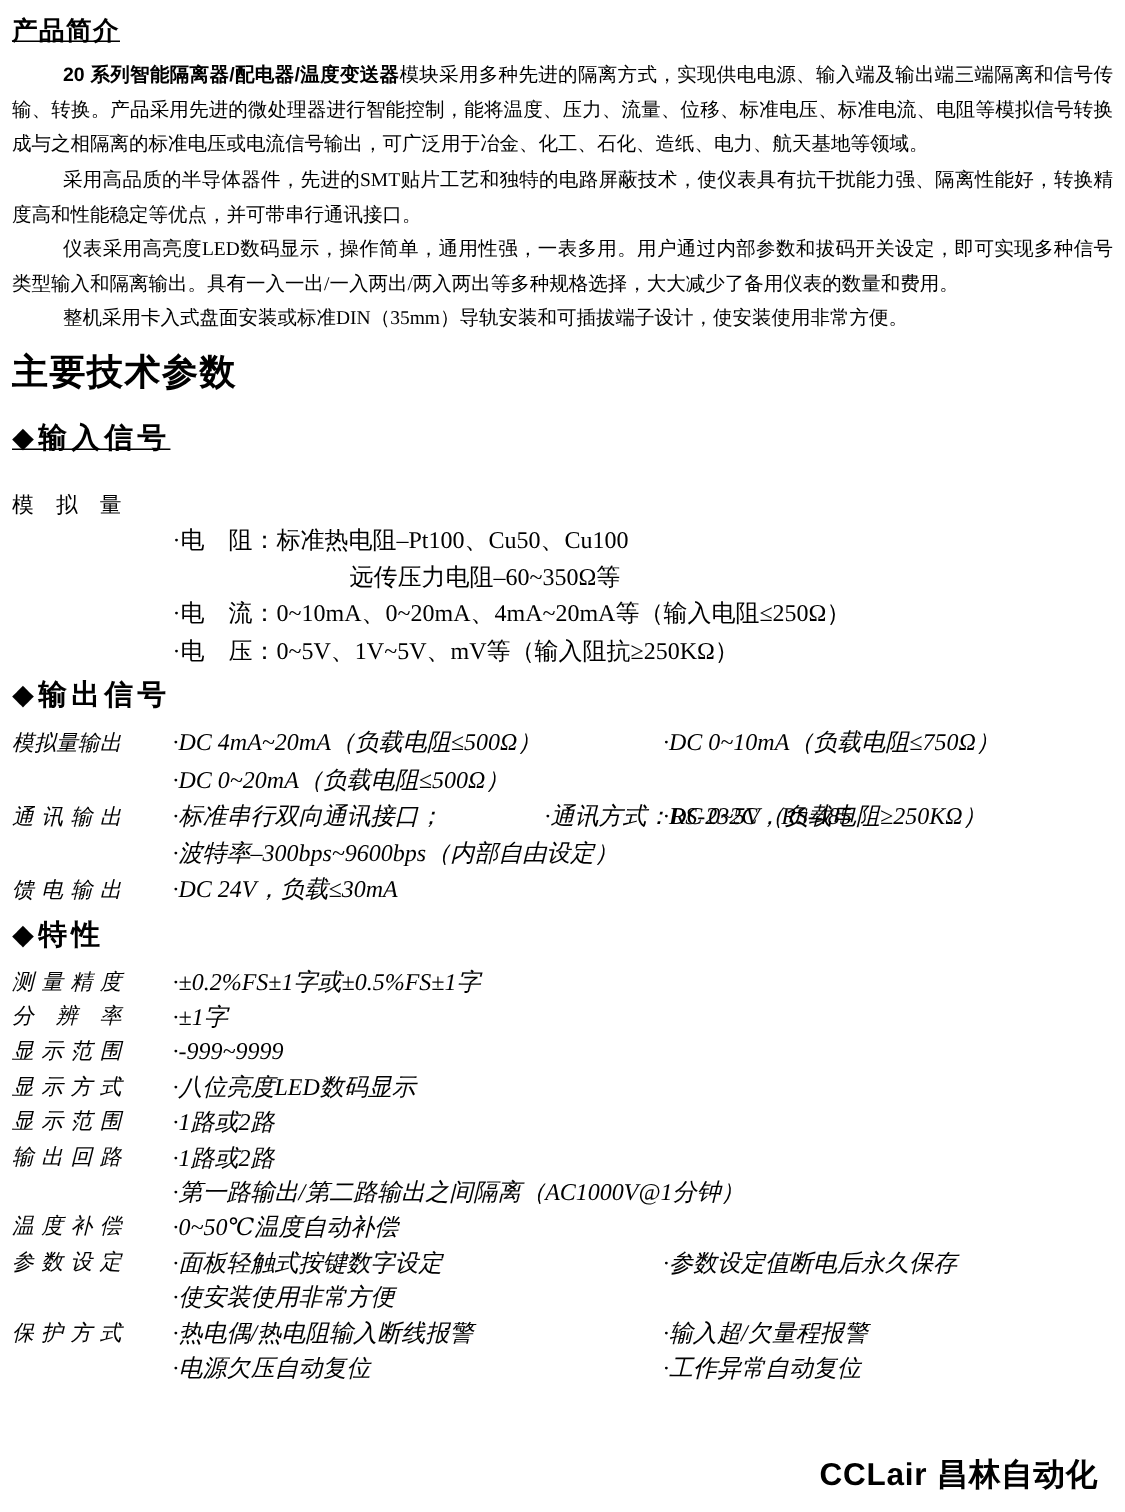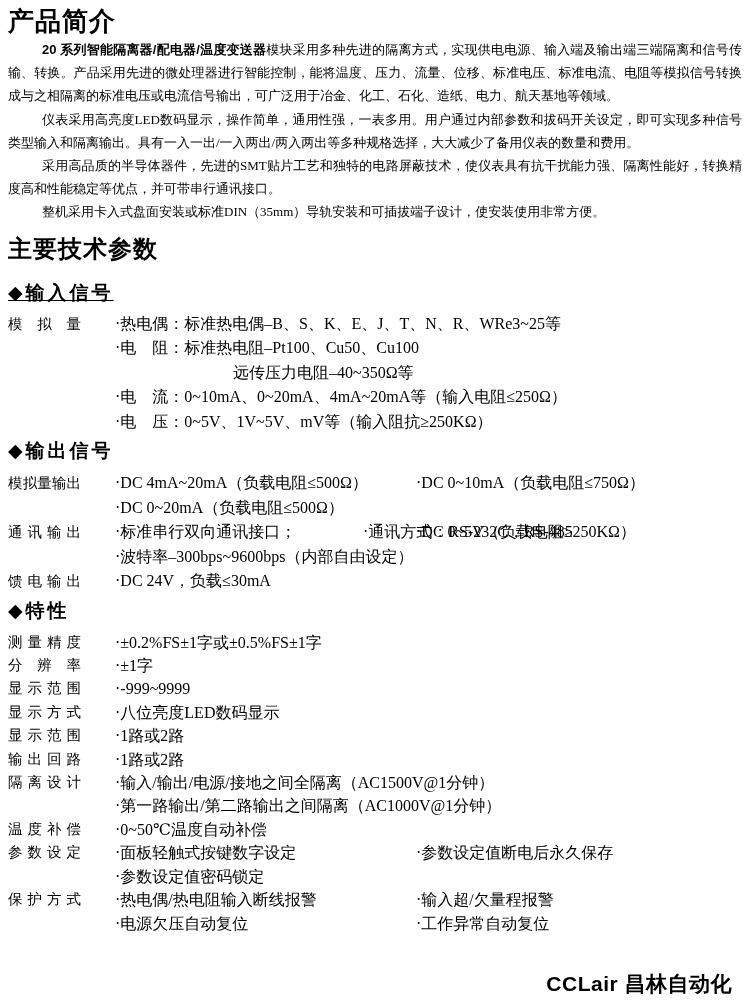--- a/index.html
+++ b/index.html
@@ -6,21 +6,21 @@
   html, body { margin: 0; padding: 0; background: #ffffff; }
   body {
     width: 750px; height: 1008px; overflow: hidden; position: relative;
     color: #000;
     font-family: "Liberation Serif", "DejaVu Serif", serif;
   }
   .page { padding: 6px 8px 0 8px; }
 
   .h1 {
     font-family: "Liberation Sans", "DejaVu Sans", sans-serif;
-    font-weight: bold; font-size: 26px; line-height: 30px; letter-spacing: 1px;
+    font-weight: bold; font-size: 17px; line-height: 30px; letter-spacing: 1px; text-decoration: underline;
   }
   .intro { margin-top: 2px; }
   .intro p {
     margin: 0; font-size: 13px; line-height: 23.2px;
     text-align: justify; text-indent: 34px;
   }
   .bold-lead {
     font-family: "Liberation Sans", "DejaVu Sans", sans-serif;
     font-weight: bold;
   }
@@ -28,73 +28,72 @@
     font-family: Liberation Sans, sans-serif;
     font-weight: bold; font-size: 24px; line-height: 32px;
     margin-top: 9px; letter-spacing: 1px;
   }
   .sec-head {
     font-size: 19px; line-height: 24px; letter-spacing: 3px; font-weight: 600;
   }
   .sec-head.first { margin-top: 16px; text-decoration: underline; }
   .sec-head.later { margin-top: 5px; }
 
-  .rows { margin-top: 7px; }
-  .rows.out { margin-top: 8px; }
+  .rows { margin-top: 20px; }
+  .rows.out { margin-top: 8px; font-style: italic; }
   .srow {
     position: relative; display: flex; font-size: 16px; line-height: 24.5px;
     width: 100%;
   }
   .rows.feat .srow { line-height: 23.4px; font-size: 16px; }
   .slabel {
     flex: 0 0 107px; width: 107px; padding-right: 34px;
     font-size: 14.5px;
     text-align: justify; text-align-last: justify;
     overflow: visible; white-space: normal;
   }
   .sc1 { flex: 1 1 auto; }
   .sc1.cont { padding-left: 118px; }
-  .sc2 { position: absolute; left: 408px; top: 0; }
+  .sc2 { position: absolute; left: 434px; top: 0; }
   .sc2.comm { left: 355px; }
 
   .logo {
     position: absolute; right: 18px; top: 971px;
     font-family: "Liberation Sans", "DejaVu Sans", sans-serif;
     font-weight: bold; font-size: 21px; line-height: 26px; letter-spacing: 0.5px;
   }
 </style>
 </head>
 <body>
 
 <div class="page">
 
   <div class="h1">产品简介</div>
 
   <div class="intro">
     <p><span class="bold-lead">20 系列智能隔离器/配电器/温度变送器</span><span>模块采用多种先进的隔离方式，实现供电电源、输入端及输出端三端隔离和信号传输、转换。产品采用先进的微处理器进行智能控制，能将温度、压力、流量、位移、标准电压、标准电流、电阻等模拟信号转换成与之相隔离的标准电压或电流信号输出，可广泛用于冶金、化工、石化、造纸、电力、航天基地等领域。</span></p>
+    <p>采用高品质的半导体器件，先进的SMT贴片工艺和独特的电路屏蔽技术，使仪表具有抗干扰能力强、隔离性能好，转换精度高和性能稳定等优点，并可带串行通讯接口。</p>
     <p>仪表采用高亮度LED数码显示，操作简单，通用性强，一表多用。用户通过内部参数和拔码开关设定，即可实现多种信号类型输入和隔离输出。具有一入一出/一入两出/两入两出等多种规格选择，大大减少了备用仪表的数量和费用。</p>
-    <p>采用高品质的半导体器件，先进的SMT贴片工艺和独特的电路屏蔽技术，使仪表具有抗干扰能力强、隔离性能好，转换精度高和性能稳定等优点，并可带串行通讯接口。</p>
     <p>整机采用卡入式盘面安装或标准DIN（35mm）导轨安装和可插拔端子设计，使安装使用非常方便。</p>
   </div>
 
   <div class="h2">主要技术参数</div>
 
   <div class="sec-head first">◆输入信号</div>
   <div class="rows">
     <div class="srow">
       <div class="slabel">模拟量</div>
-      <div class="sc1">·热电偶：标准热电偶–B、S、K、E、J、T、N、R、WRe3~25等</div>
     </div>
     <div class="srow">
       <div class="slabel"></div>
       <div class="sc1">·电　阻：标准热电阻–Pt100、Cu50、Cu100</div>
     </div>
     <div class="srow">
       <div class="slabel"></div>
-      <div class="sc1 cont">远传压力电阻–40~350Ω等</div>
+      <div class="sc1 cont">远传压力电阻–60~350Ω等</div>
     </div>
     <div class="srow">
       <div class="slabel"></div>
       <div class="sc1">·电　流：0~10mA、0~20mA、4mA~20mA等（输入电阻≤250Ω）</div>
     </div>
     <div class="srow">
       <div class="slabel"></div>
       <div class="sc1">·电　压：0~5V、1V~5V、mV等（输入阻抗≥250KΩ）</div>
     </div>
   </div>
@@ -149,39 +148,35 @@
     </div>
     <div class="srow">
       <div class="slabel">显示范围</div>
       <div class="sc1">·1路或2路</div>
     </div>
     <div class="srow">
       <div class="slabel">输出回路</div>
       <div class="sc1">·1路或2路</div>
     </div>
     <div class="srow">
-      <div class="slabel">隔离设计</div>
-      <div class="sc1">·输入/输出/电源/接地之间全隔离（AC1500V@1分钟）</div>
-    </div>
-    <div class="srow">
       <div class="slabel"></div>
       <div class="sc1">·第一路输出/第二路输出之间隔离（AC1000V@1分钟）</div>
     </div>
     <div class="srow">
       <div class="slabel">温度补偿</div>
       <div class="sc1">·0~50℃温度自动补偿</div>
     </div>
     <div class="srow">
       <div class="slabel">参数设定</div>
       <div class="sc1">·面板轻触式按键数字设定</div>
       <div class="sc2">·参数设定值断电后永久保存</div>
     </div>
     <div class="srow">
       <div class="slabel"></div>
-      <div class="sc1">·参数设定值密码锁定</div>
+      <div class="sc1">·使安装使用非常方便</div>
     </div>
     <div class="srow">
       <div class="slabel">保护方式</div>
       <div class="sc1">·热电偶/热电阻输入断线报警</div>
       <div class="sc2">·输入超/欠量程报警</div>
     </div>
     <div class="srow">
       <div class="slabel"></div>
       <div class="sc1">·电源欠压自动复位</div>
       <div class="sc2">·工作异常自动复位</div>

